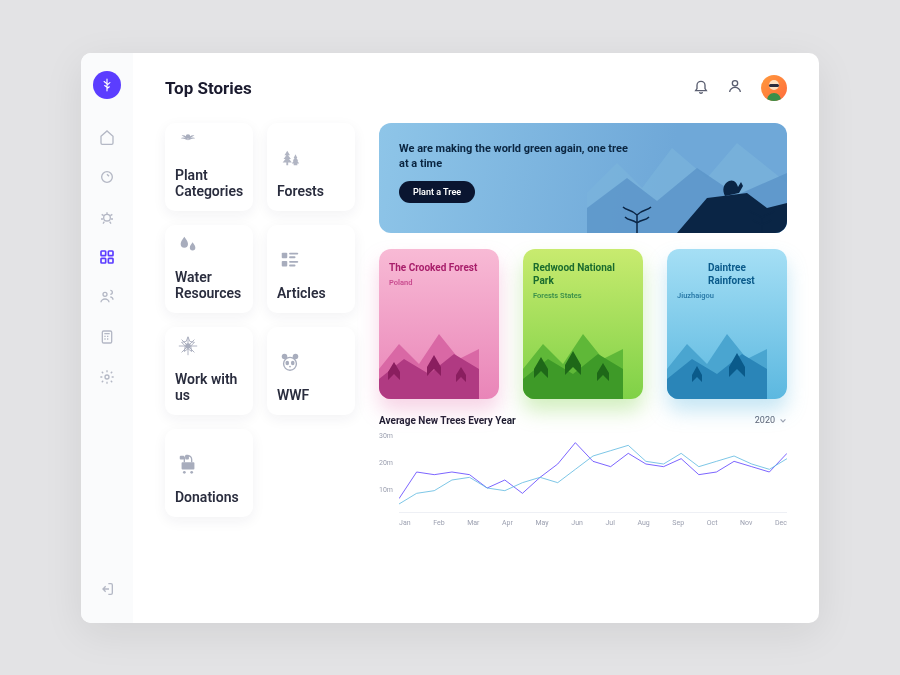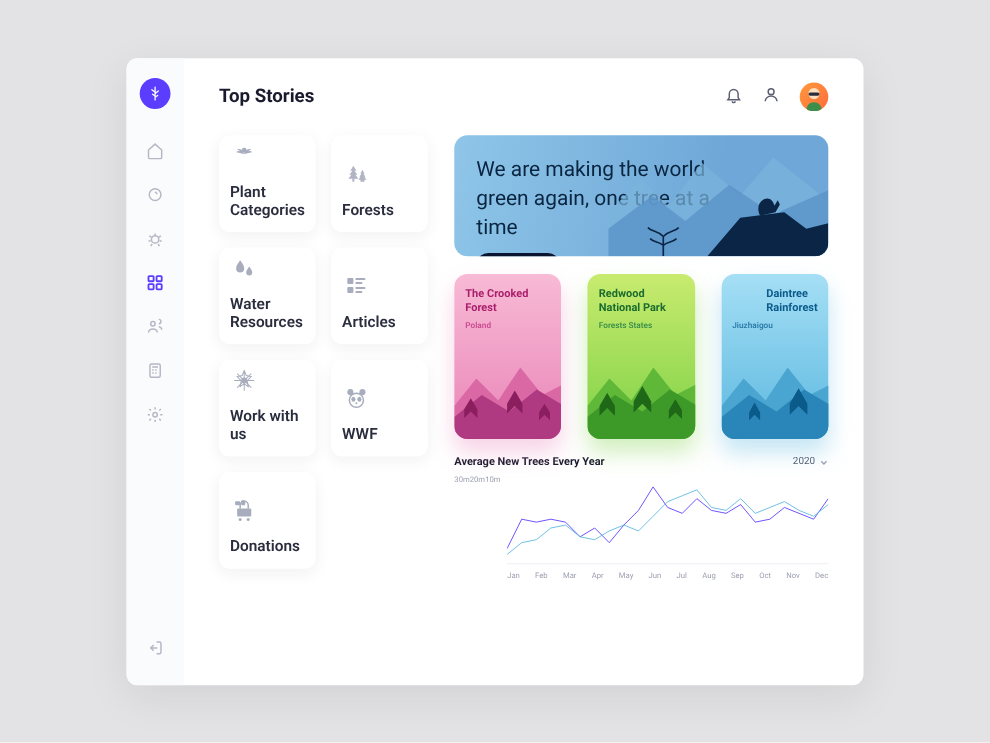--- a/index.html
+++ b/index.html
@@ -1,57 +1,57 @@
 <!DOCTYPE html>
 <html><head>
 <meta charset="utf-8">
 <style>
   * { margin:0; padding:0; box-sizing:border-box; font-family:-apple-system,BlinkMacSystemFont,"Segoe UI",Roboto,sans-serif; }
   body { background:#e3e3e5; display:flex; align-items:center; justify-content:center; width:900px; height:675px; }
-  .app { width:670px; height:570px; background:#fff; border-radius:10px; display:flex; overflow:hidden; box-shadow:0 10px 40px rgba(0,0,0,0.08); }
+  .app { width:738px; height:570px; background:#fff; border-radius:10px; display:flex; overflow:hidden; box-shadow:0 10px 40px rgba(0,0,0,0.08); }
   .sidebar { width:52px; background:#fafbfc; display:flex; flex-direction:column; align-items:center; padding:18px 0; gap:8px; }
   .logo { width:28px; height:28px; background:#5b3dff; border-radius:50%; display:flex; align-items:center; justify-content:center; margin-bottom:14px; }
   .nav-icon { width:32px; height:32px; display:flex; align-items:center; justify-content:center; color:#b4b8c5; border-radius:8px; cursor:pointer; }
   .nav-icon.active { color:#5b3dff; }
   .nav-spacer { flex:1; }
   .main { flex:1; padding:22px 32px; overflow:hidden; }
   .header { display:flex; align-items:center; justify-content:space-between; margin-bottom:22px; }
   .page-title { font-size:17px; font-weight:700; color:#1a1a2e; }
   .header-actions { display:flex; align-items:center; gap:18px; }
   .header-icon { color:#5a5e70; cursor:pointer; }
   .avatar { width:26px; height:26px; border-radius:50%; background:linear-gradient(135deg,#ff9a3c,#ff6b3c); display:flex; align-items:center; justify-content:center; overflow:hidden; cursor:pointer; }
   .content { display:flex; gap:24px; }
   .categories { display:grid; grid-template-columns:repeat(2,88px); grid-auto-rows:88px; gap:14px; }
   .cat-card { background:#fff; border-radius:10px; box-shadow:0 4px 14px rgba(30,30,60,0.06); display:flex; flex-direction:column; align-items:flex-start; justify-content:flex-end; padding:12px 10px; cursor:pointer; gap:10px; }
   .cat-icon { color:#a8adbd; margin-left:2px; }
   .cat-label { font-size:14px; font-weight:600; color:#2a2d3e; }
   .right-col { flex:1; display:flex; flex-direction:column; gap:16px; }
   .hero { height:110px; border-radius:12px; background:linear-gradient(100deg,#8ec5e8 0%,#6fa8d8 70%); position:relative; overflow:hidden; padding:18px 20px; }
-  .hero-title { font-size:19px; font-weight:400; color:#0a2540; max-width:230px; line-height:1.4; }
+  .hero-title { font-size:11px; font-weight:700; color:#0a2540; max-width:230px; line-height:1.4; }
   .hero-btn { margin-top:10px; background:#0a1530; color:#fff; border:none; border-radius:14px; padding:6px 14px; font-size:9px; font-weight:600; cursor:pointer; }
   .hero-art { position:absolute; right:0; top:0; bottom:0; width:200px; }
   .forests { display:flex; gap:24px; }
   .forest-card { flex:1; height:150px; border-radius:12px; padding:12px 10px; position:relative; overflow:hidden; cursor:pointer; }
   .forest-title { font-size:10px; font-weight:700; line-height:1.3; }
   .forest-loc { font-size:7.5px; font-weight:600; margin-top:4px; }
   .fc1 { background:linear-gradient(180deg,#f8bad5,#e985b8); box-shadow:0 12px 20px rgba(233,133,184,0.35); }
   .fc1 .forest-title{color:#a81e6a;} .fc1 .forest-loc{color:#c94b8f;}
   .fc2 { background:linear-gradient(180deg,#c8eb6f,#7fd147); box-shadow:0 12px 20px rgba(127,209,71,0.35); }
   .fc2 .forest-title{color:#1a6b2e;} .fc2 .forest-loc{color:#3a8f4a;}
   .fc3 { background:linear-gradient(180deg,#a5dff5,#5cb8e0); box-shadow:0 12px 20px rgba(92,184,224,0.35); }
   .fc3 .forest-title{color:#0a5a8a;padding-left:31px;} .fc3 .forest-loc{color:#2a7aa8;}
   .fc4 { background:linear-gradient(180deg,#c8b5ff,#8a6fff); box-shadow:0 12px 20px rgba(138,111,255,0.35); }
   .fc4 .forest-title{color:#4a2ec8;} .fc4 .forest-loc{color:#6a4ee8;}
   .forest-art { position:absolute; left:0; right:0; bottom:0; height:80px; }
   .chart-section { }
   .chart-header { display:flex; justify-content:space-between; align-items:center; margin-bottom:6px; }
   .chart-title { font-size:10px; font-weight:700; color:#1a1a2e; }
   .year-select { font-size:9px; color:#5a5e70; cursor:pointer; display:flex; align-items:flex-end; gap:4px; }
   .chart-body { display:flex; height:95px; }
-  .y-axis { display:flex; flex-direction:row; justify-content:space-between; padding-right:6px; padding-bottom:14px; }
+  .y-axis { display:flex; flex-direction:column; justify-content:space-between; padding-right:6px; padding-bottom:14px; }
   .y-tick { font-size:7px; color:#9ca0b0; }
   .plot { flex:1; position:relative; }
   .x-axis { position:absolute; left:0; right:0; bottom:0; display:flex; justify-content:space-between; }
   .x-tick { font-size:7px; color:#9ca0b0; }
   .plot-area { position:absolute; left:0; right:0; top:0; bottom:14px; border-bottom:1px solid #eef0f5; }
 </style>
 </head>
 <body>
 
 <div class="app">

